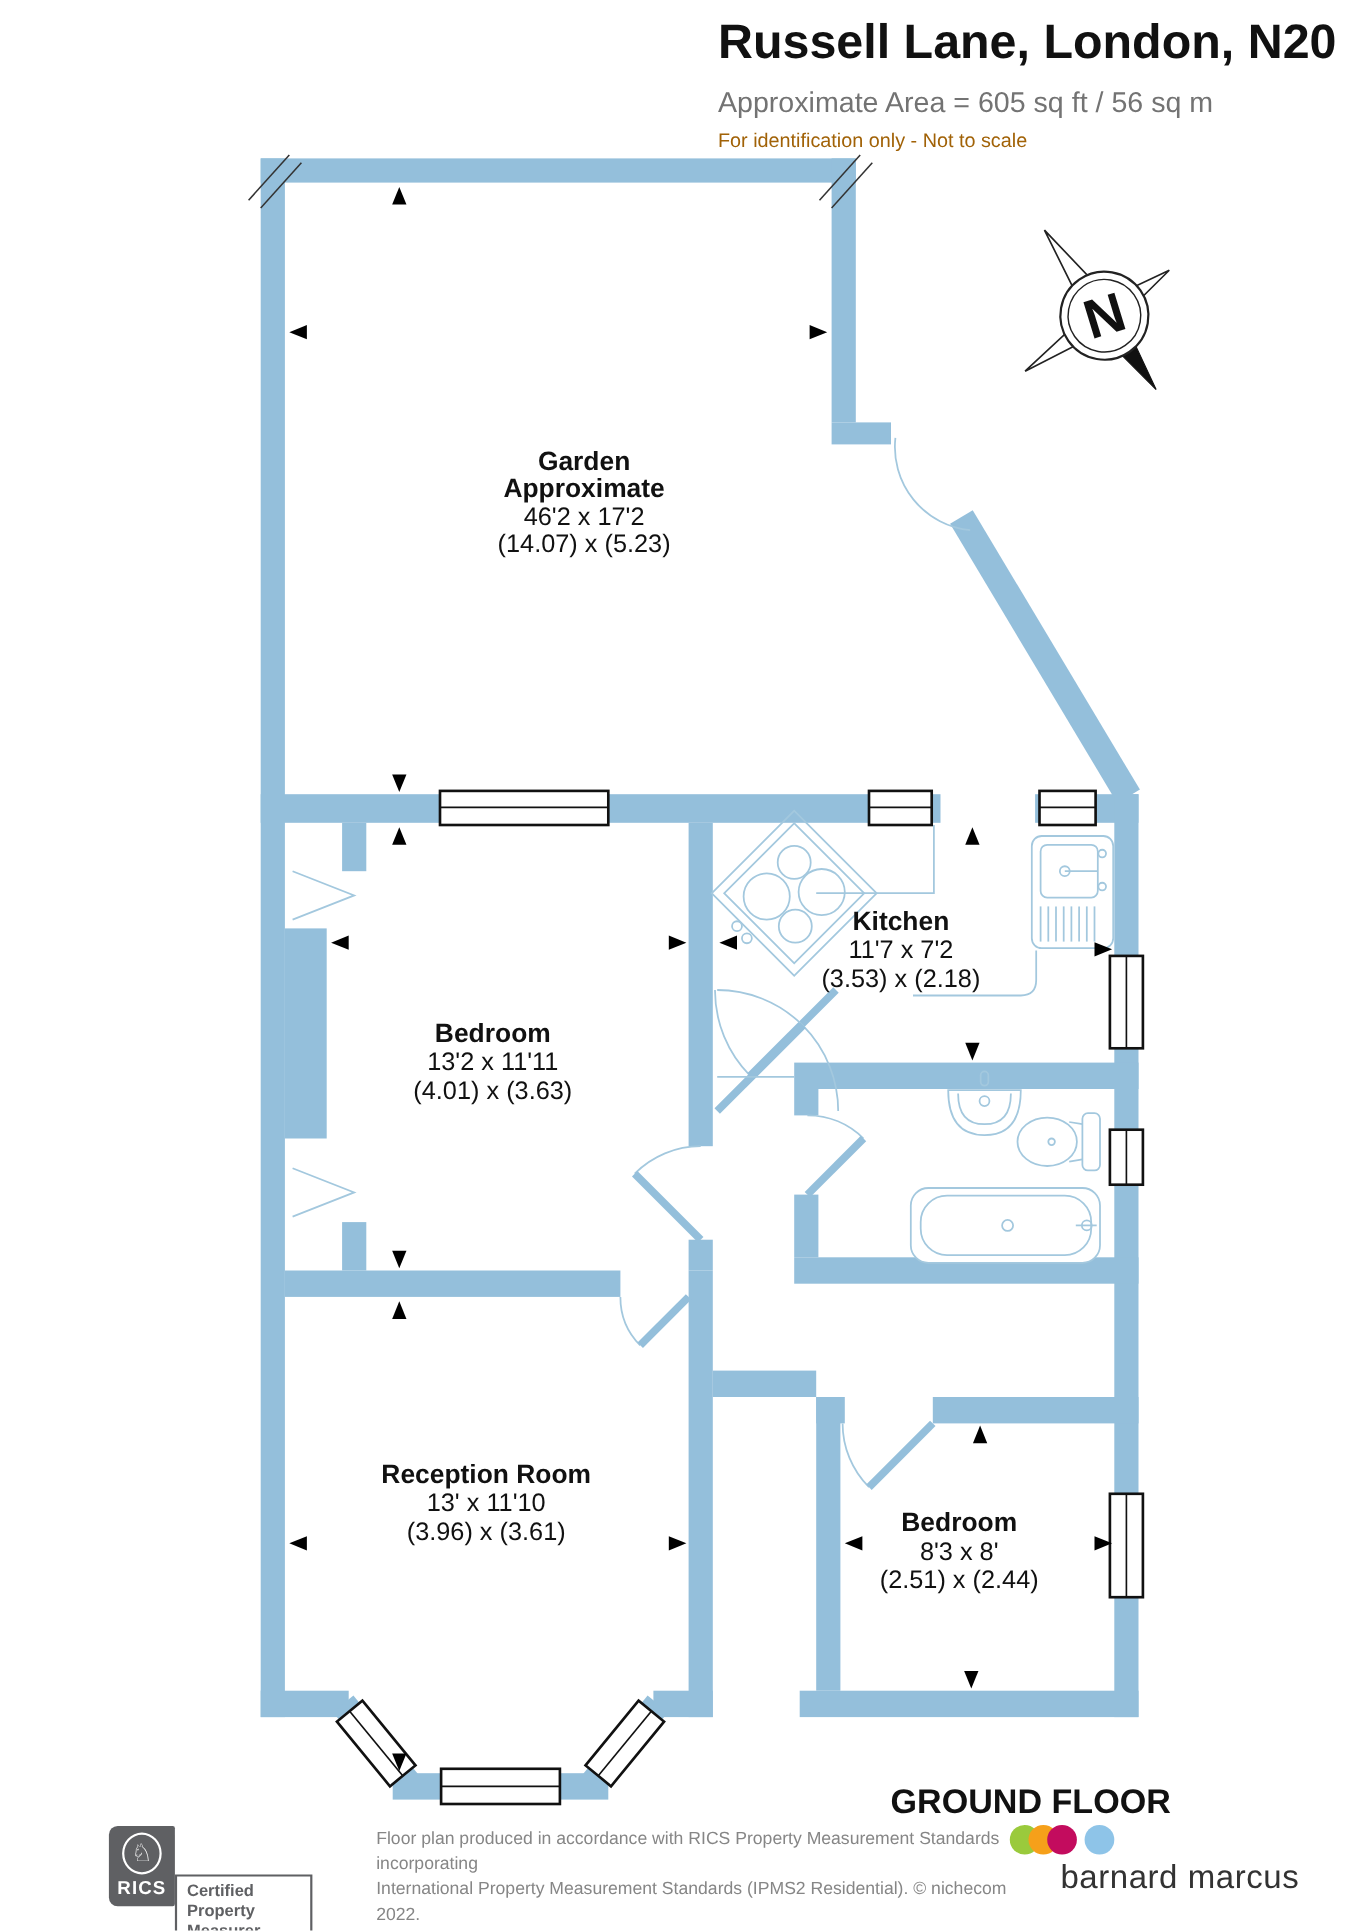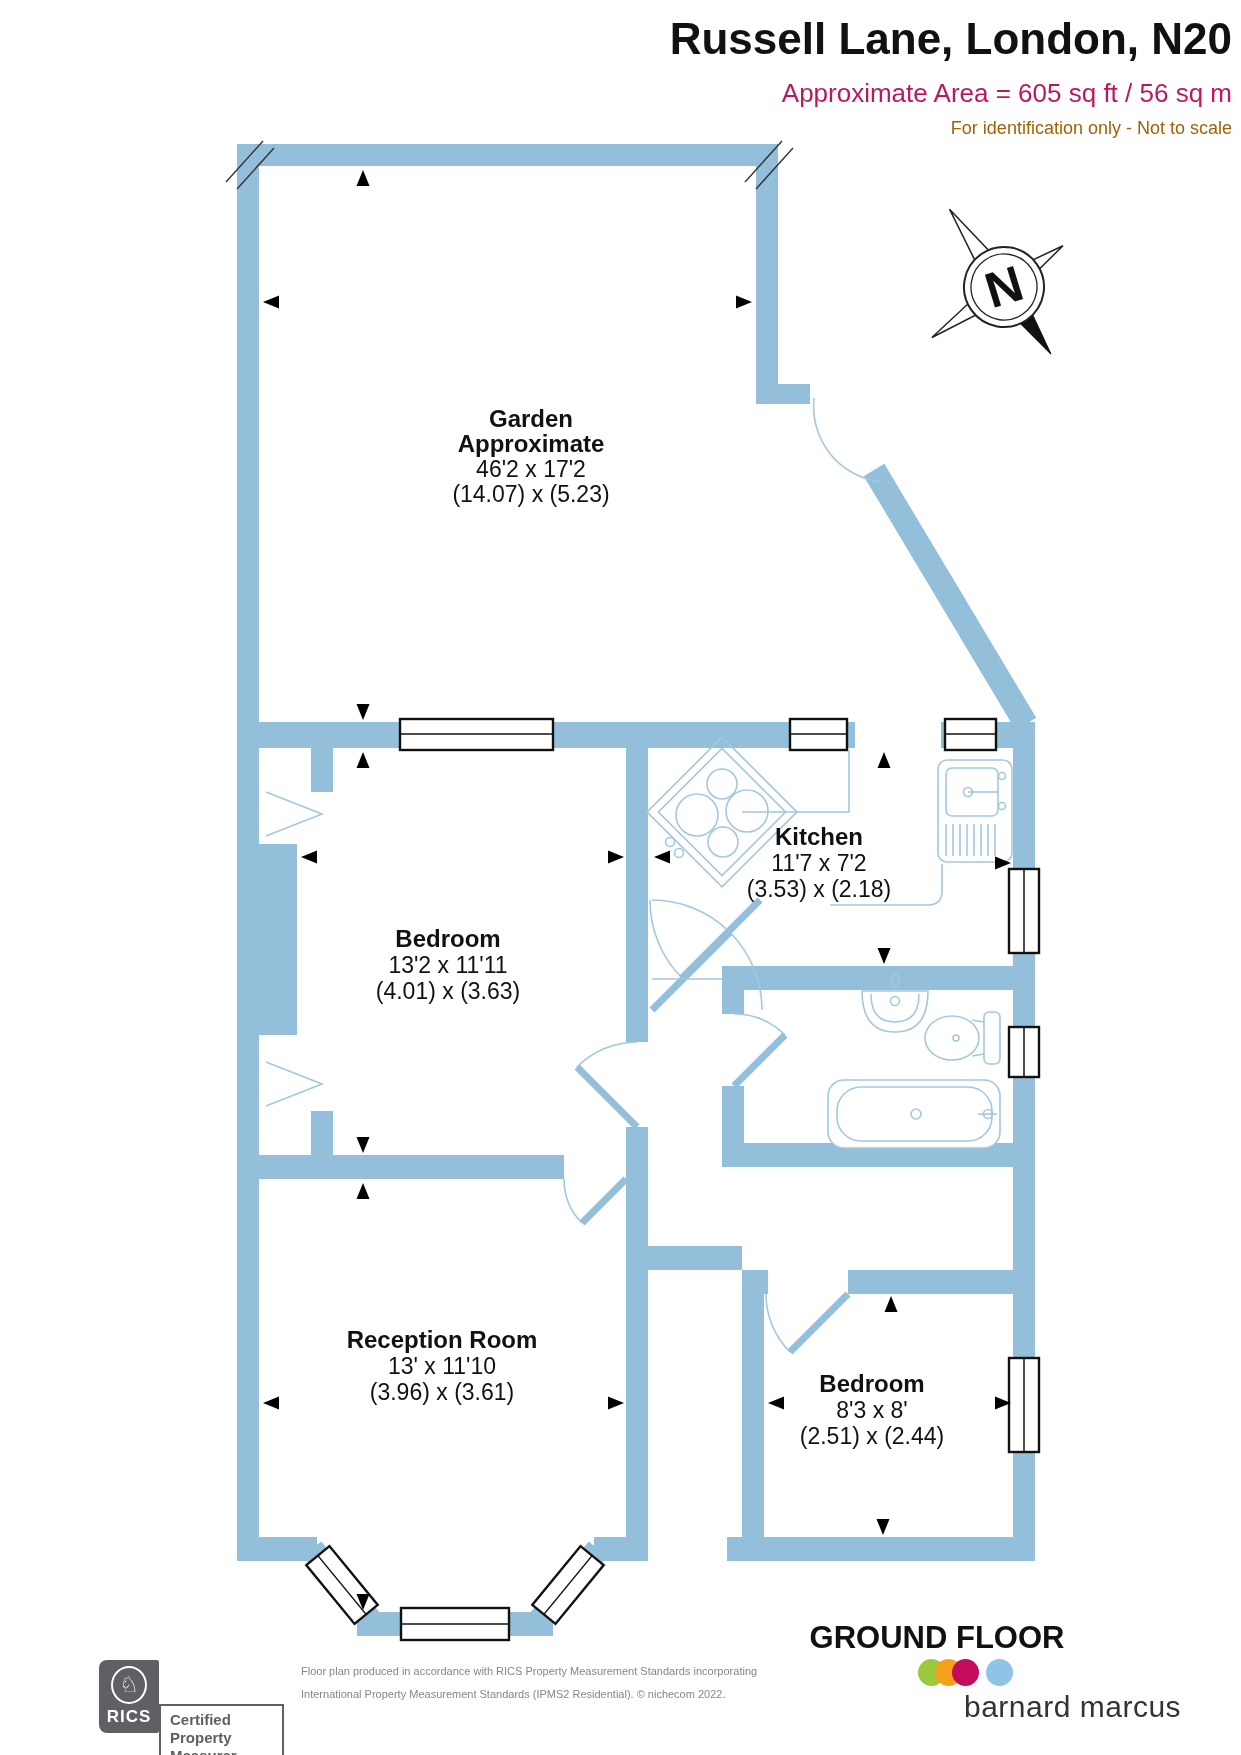--- a/index.html
+++ b/index.html
@@ -1,23 +1,23 @@
 <!DOCTYPE html>
 <html style="--wall: #94bfdb; --fixture: #a3c8de; --ink: #111111; --muted: #868686; --badge: #5f6063; --brand-green: #9aca3c; --brand-orange: #f6a01a; --brand-magenta: #c30c5e; --brand-blue: #8ec4e8;"><head>
 <meta charset="utf-8">
 <style>
   html,body{margin:0;padding:0;}
   body{
     width:1241px;height:1755px;position:relative;background:#fff;
     font-family:"Liberation Sans",sans-serif;color:#111;overflow:hidden;
   }
   
-  .hdr{position:absolute;top:16px;right:9px;text-align:right;}
+  .hdr{position:absolute;top:16px;right:26px;text-align:left;}
   .hdr-title{font-size:44px;font-weight:bold;line-height:1.05;color:#111;}
-  .hdr-area{font-size:26px;margin-top:16px;color:#be185d;}
+  .hdr-area{font-size:26px;margin-top:16px;color:#737373;}
   .hdr-note{font-size:18px;margin-top:9px;color:#a16207;}
   
   .plan{position:absolute;left:0;top:0;}
   .wall{fill:var(--wall);}
   .wline{stroke:var(--wall);fill:none;}
   .fx{stroke:var(--fixture);fill:none;stroke-width:1.6;}
   .fxw{stroke:var(--fixture);fill:#fff;stroke-width:1.6;}
   .dleaf{stroke:var(--wall);stroke-width:7;}
   .win{fill:#fff;stroke:#111;stroke-width:2.4;}
   .winline{stroke:#111;stroke-width:1.5;}
@@ -36,21 +36,21 @@
   }
   .rics-lion{width:32px;height:34px;border:2px solid #fff;border-radius:50%;
     display:flex;align-items:center;justify-content:center;color:#fff;font-size:22px;line-height:1;}
   .rics-word{color:#fff;font-weight:bold;font-size:17px;letter-spacing:1px;margin-top:3px;}
   .cert-box{
     width:112px;height:69px;border:2px solid var(--badge);border-radius:0 0 18px 0;
     padding:5px 0 0 9px;box-sizing:content-box;flex:none;margin-top:44px;
   }
   .cert-box div{font-size:15px;font-weight:bold;color:var(--badge);line-height:18px;}
   .disclaimer{margin-left:17px;width:650px;}
-  .disclaimer div{font-size:11px;color:var(--muted);line-height:23px;}
+  .disclaimer div{font-size:16px;color:var(--muted);line-height:23px;margin-left:41px;}
   .brand{position:absolute;left:918px;top:1658px;}
   .brand-dots{height:28px;display:flex;align-items:center;}
   .dot{width:27px;height:27px;border-radius:50%;flex:none;}
   .dot-green{background:var(--brand-green);}
   .dot-orange{background:var(--brand-orange);margin-left:-10px;}
   .dot-magenta{background:var(--brand-magenta);margin-left:-10px;}
   .dot-blue{background:var(--brand-blue);margin-left:7px;}
   .brand-word{font-size:30px;color:#333;margin-top:4px;letter-spacing:0.5px;margin-left:46px;}
 </style>
 </head>

